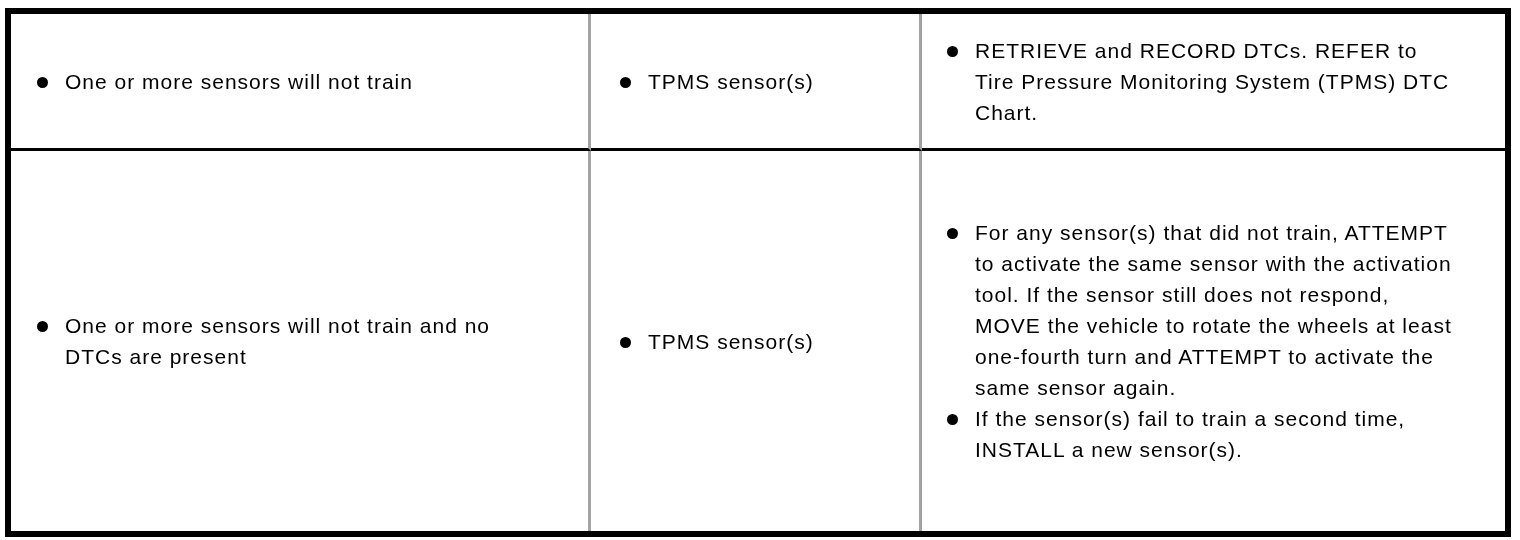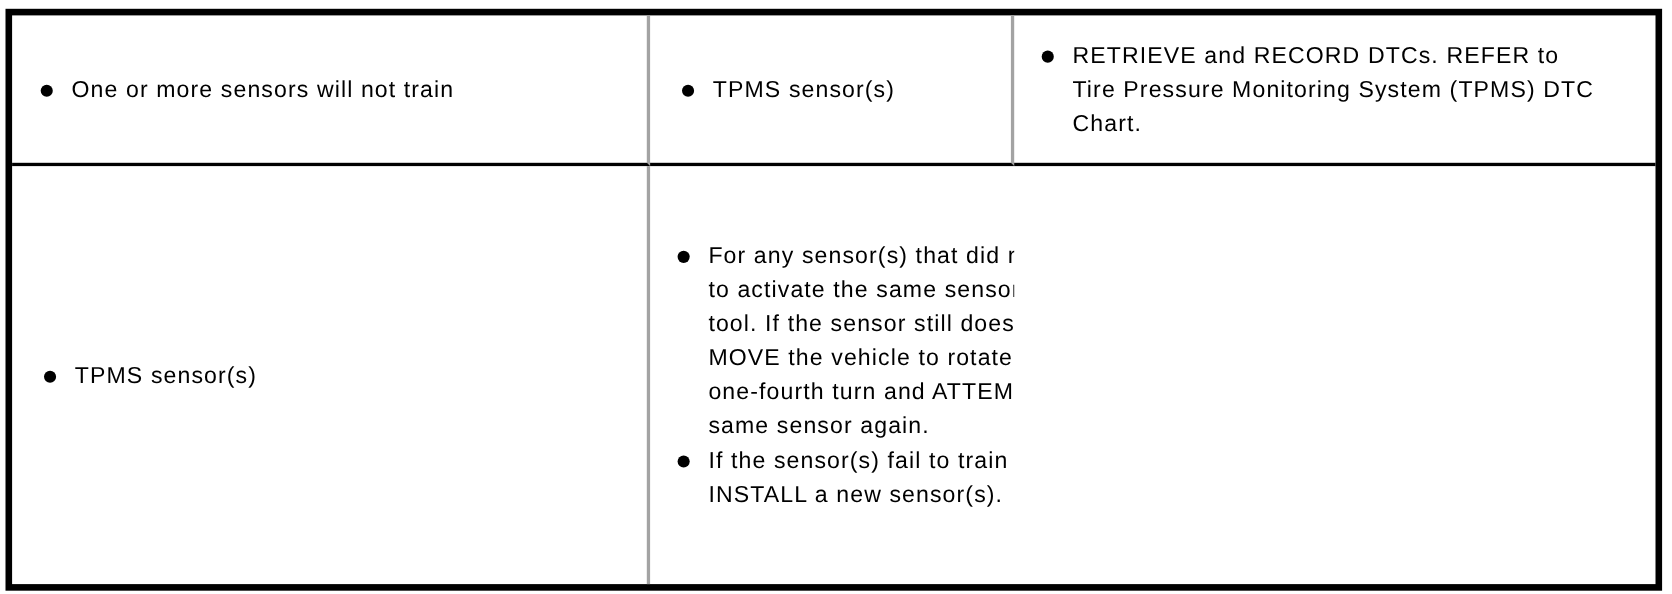--- a/index.html
+++ b/index.html
@@ -86,20 +86,28 @@
     </div>
   <div class="cell colC rowTop">
       <ul class="blist">
         <li>
           <span class="bullet"></span>
           <span class="btxt">RETRIEVE and RECORD DTCs. REFER to Tire Pressure Monitoring System (TPMS) DTC Chart.</span>
         </li>
       </ul>
     </div>
 
+  <div class="cell colA">
+      <ul class="blist">
+        <li>
+          <span class="bullet"></span>
+          <span class="btxt">One or more sensors will not train and no DTCs are present</span>
+        </li>
+      </ul>
+    </div>
   <div class="cell colB">
       <ul class="blist">
         <li>
           <span class="bullet"></span>
           <span class="btxt">TPMS sensor(s)</span>
         </li>
       </ul>
     </div>
   <div class="cell colC">
       <ul class="blist">

